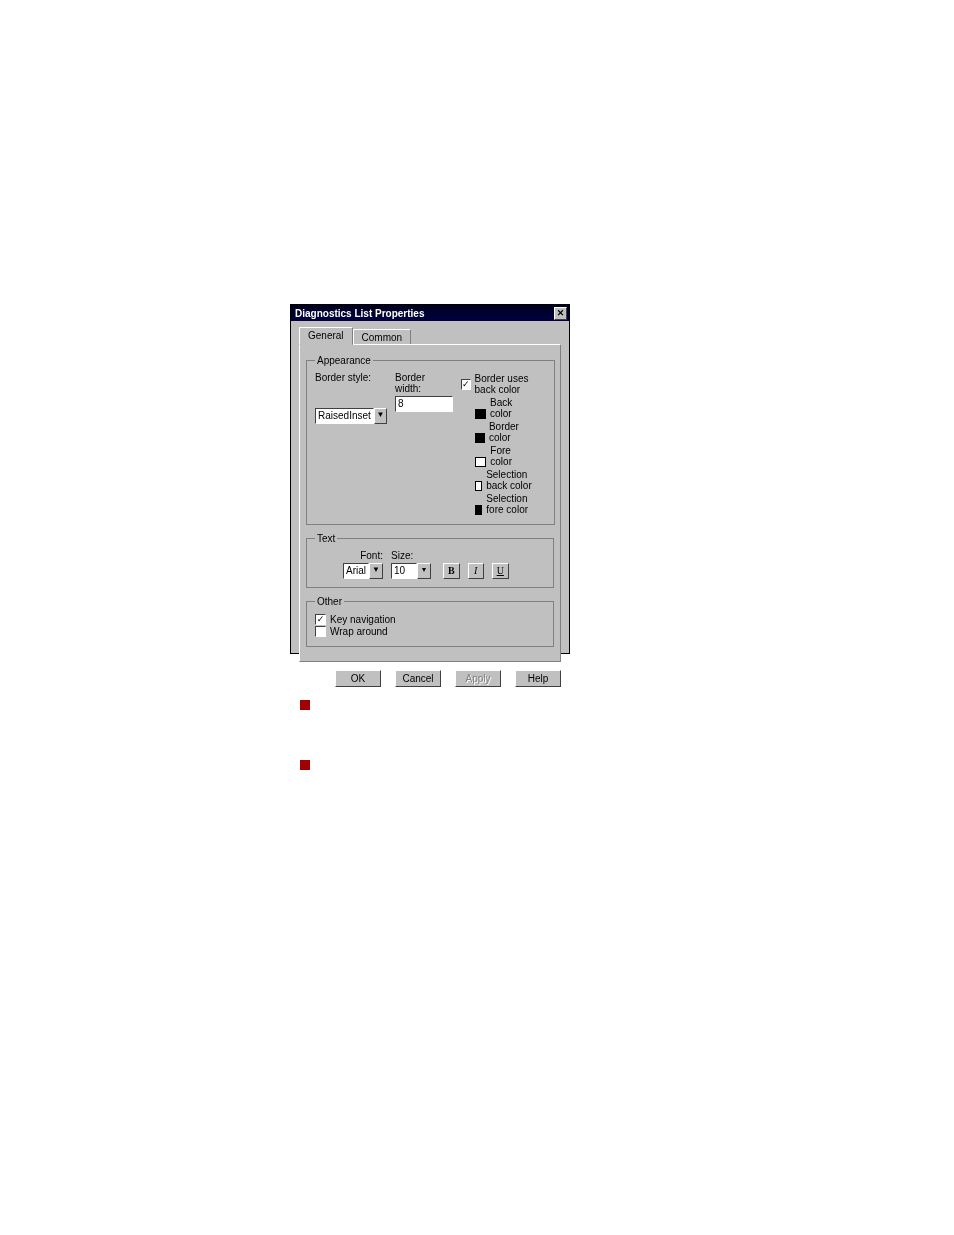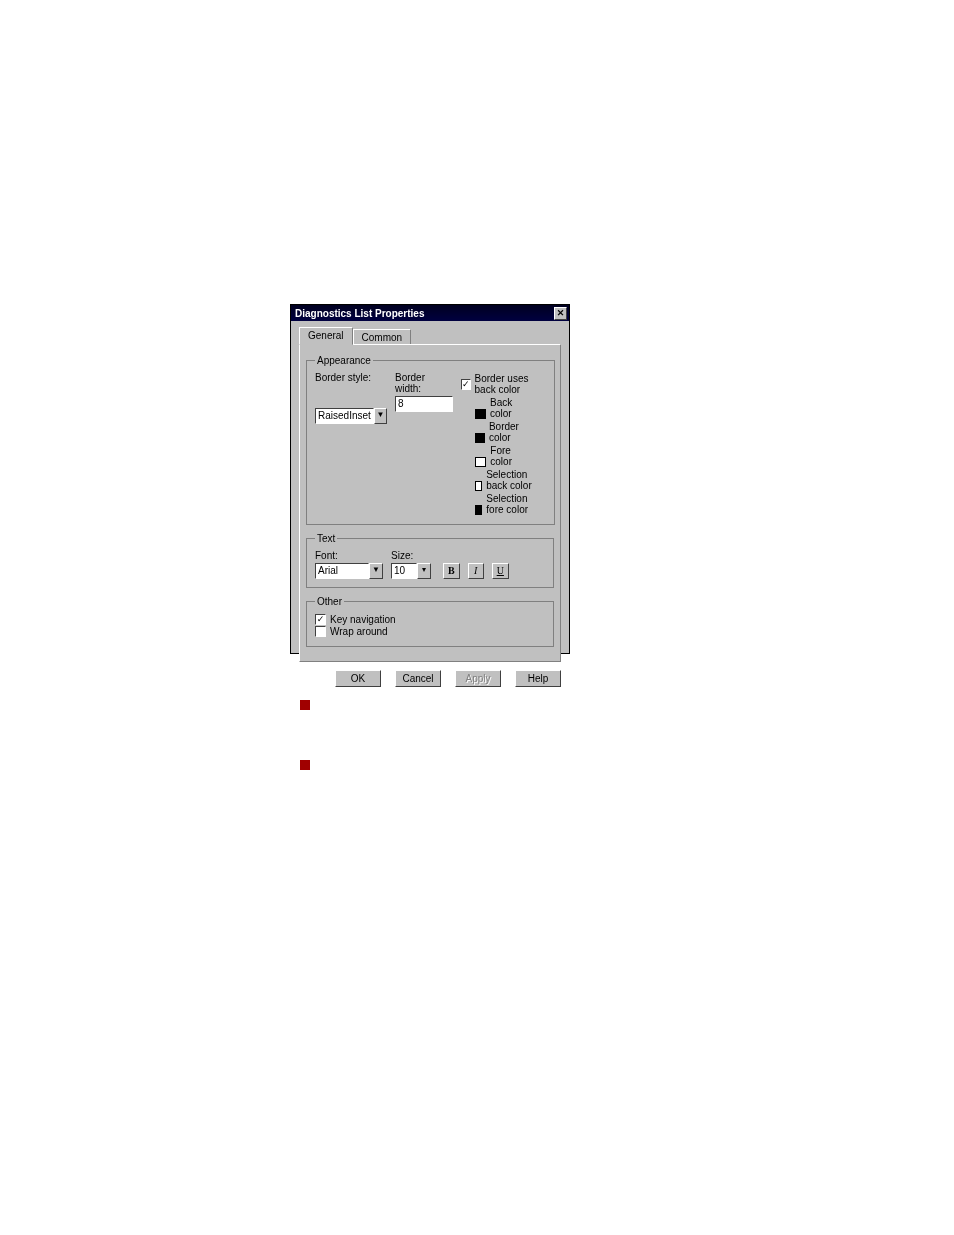--- a/index.html
+++ b/index.html
@@ -226,21 +226,21 @@
                 <div class="swatch" style="background:#000000"></div>
                 <span>Selection fore color</span>
               </div>
             </div>
           </div>
         </fieldset>
 
         <fieldset class="group">
           <legend>Text</legend>
           <div class="row" style="align-items:flex-end;">
-            <div class="col" style="width:68px;">
+            <div class="col" style="width:68px;align-items:flex-end;">
               <label class="lbl">Font:</label>
               <div class="combo">
                 <div class="sunken">Arial</div>
                 <div class="dropbtn">▼</div>
               </div>
             </div>
             <div class="col" style="width:44px;justify-content:center;">
               <label class="lbl">Size:</label>
               <div class="spin">
                 <div class="sunken">10</div>

